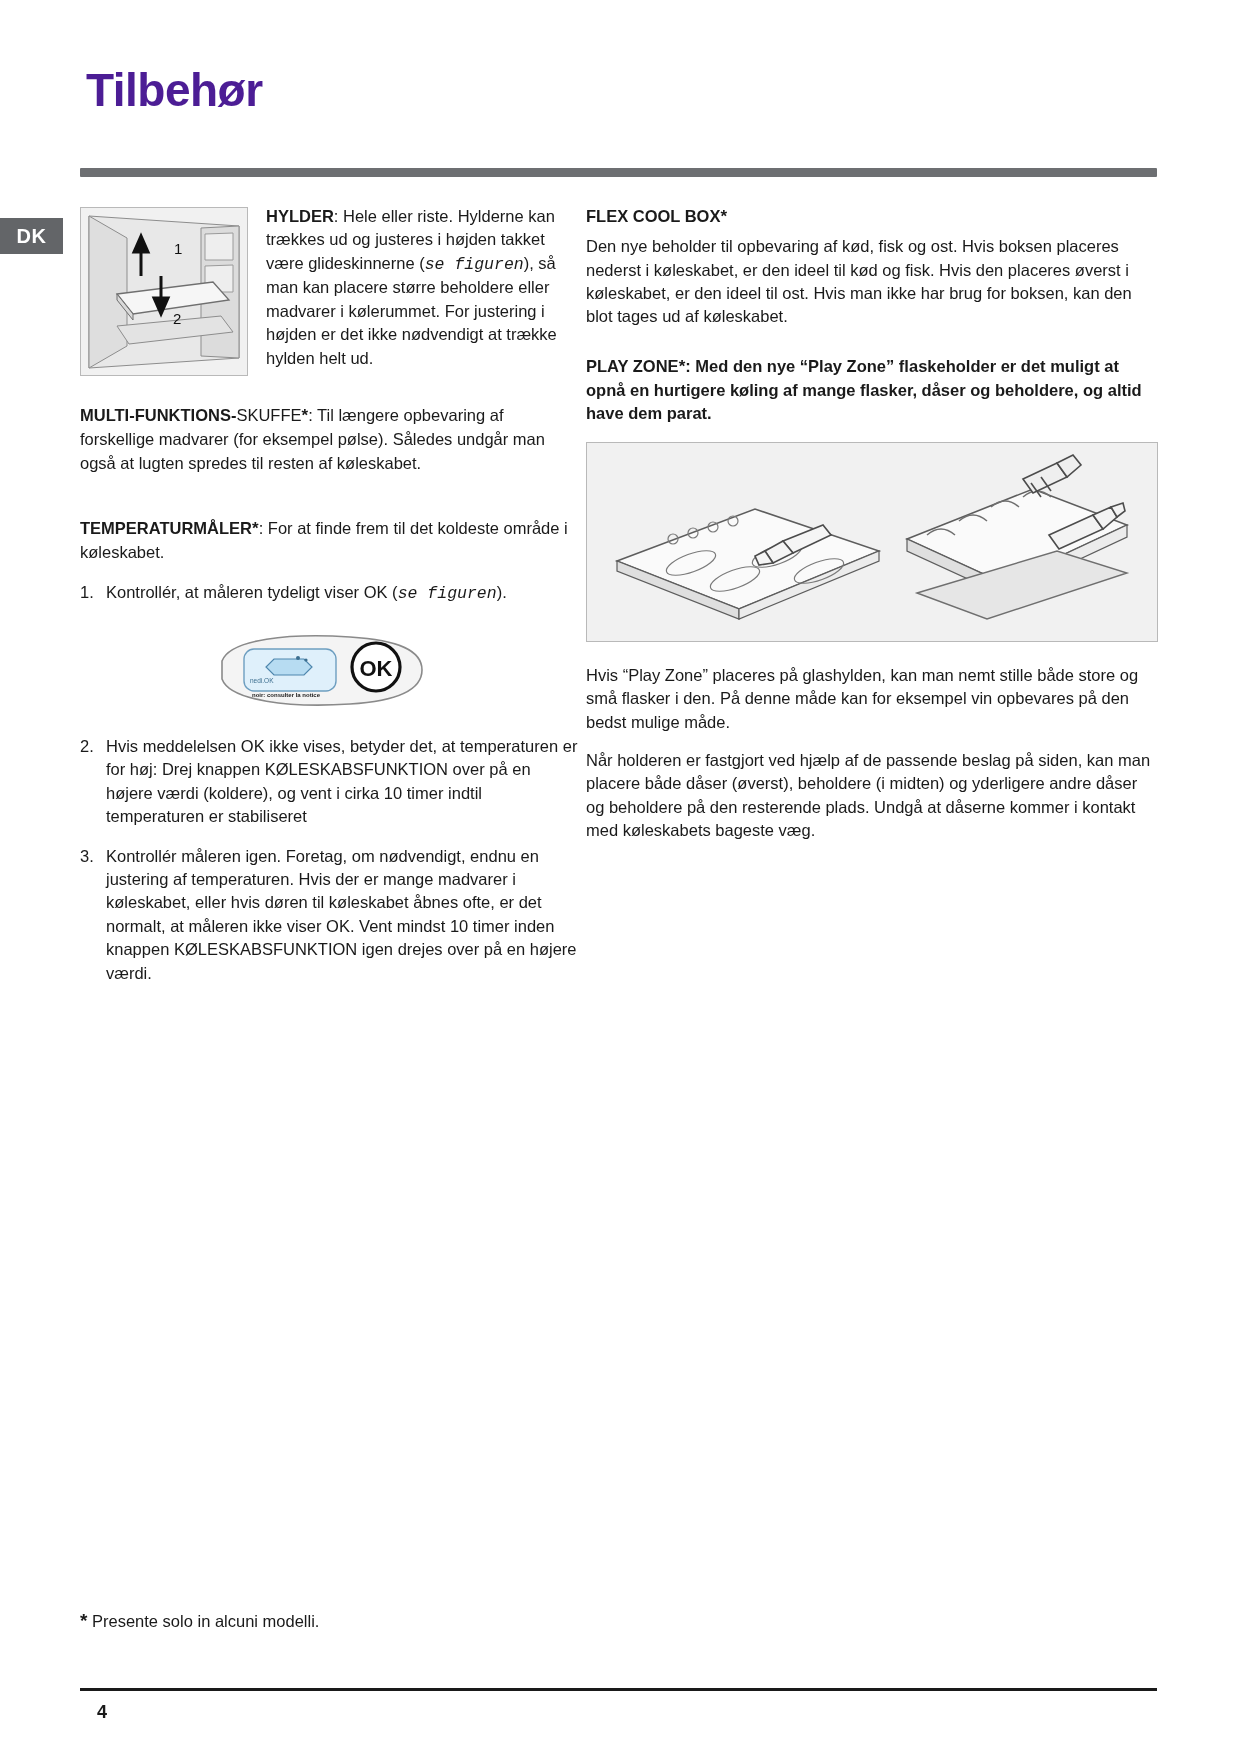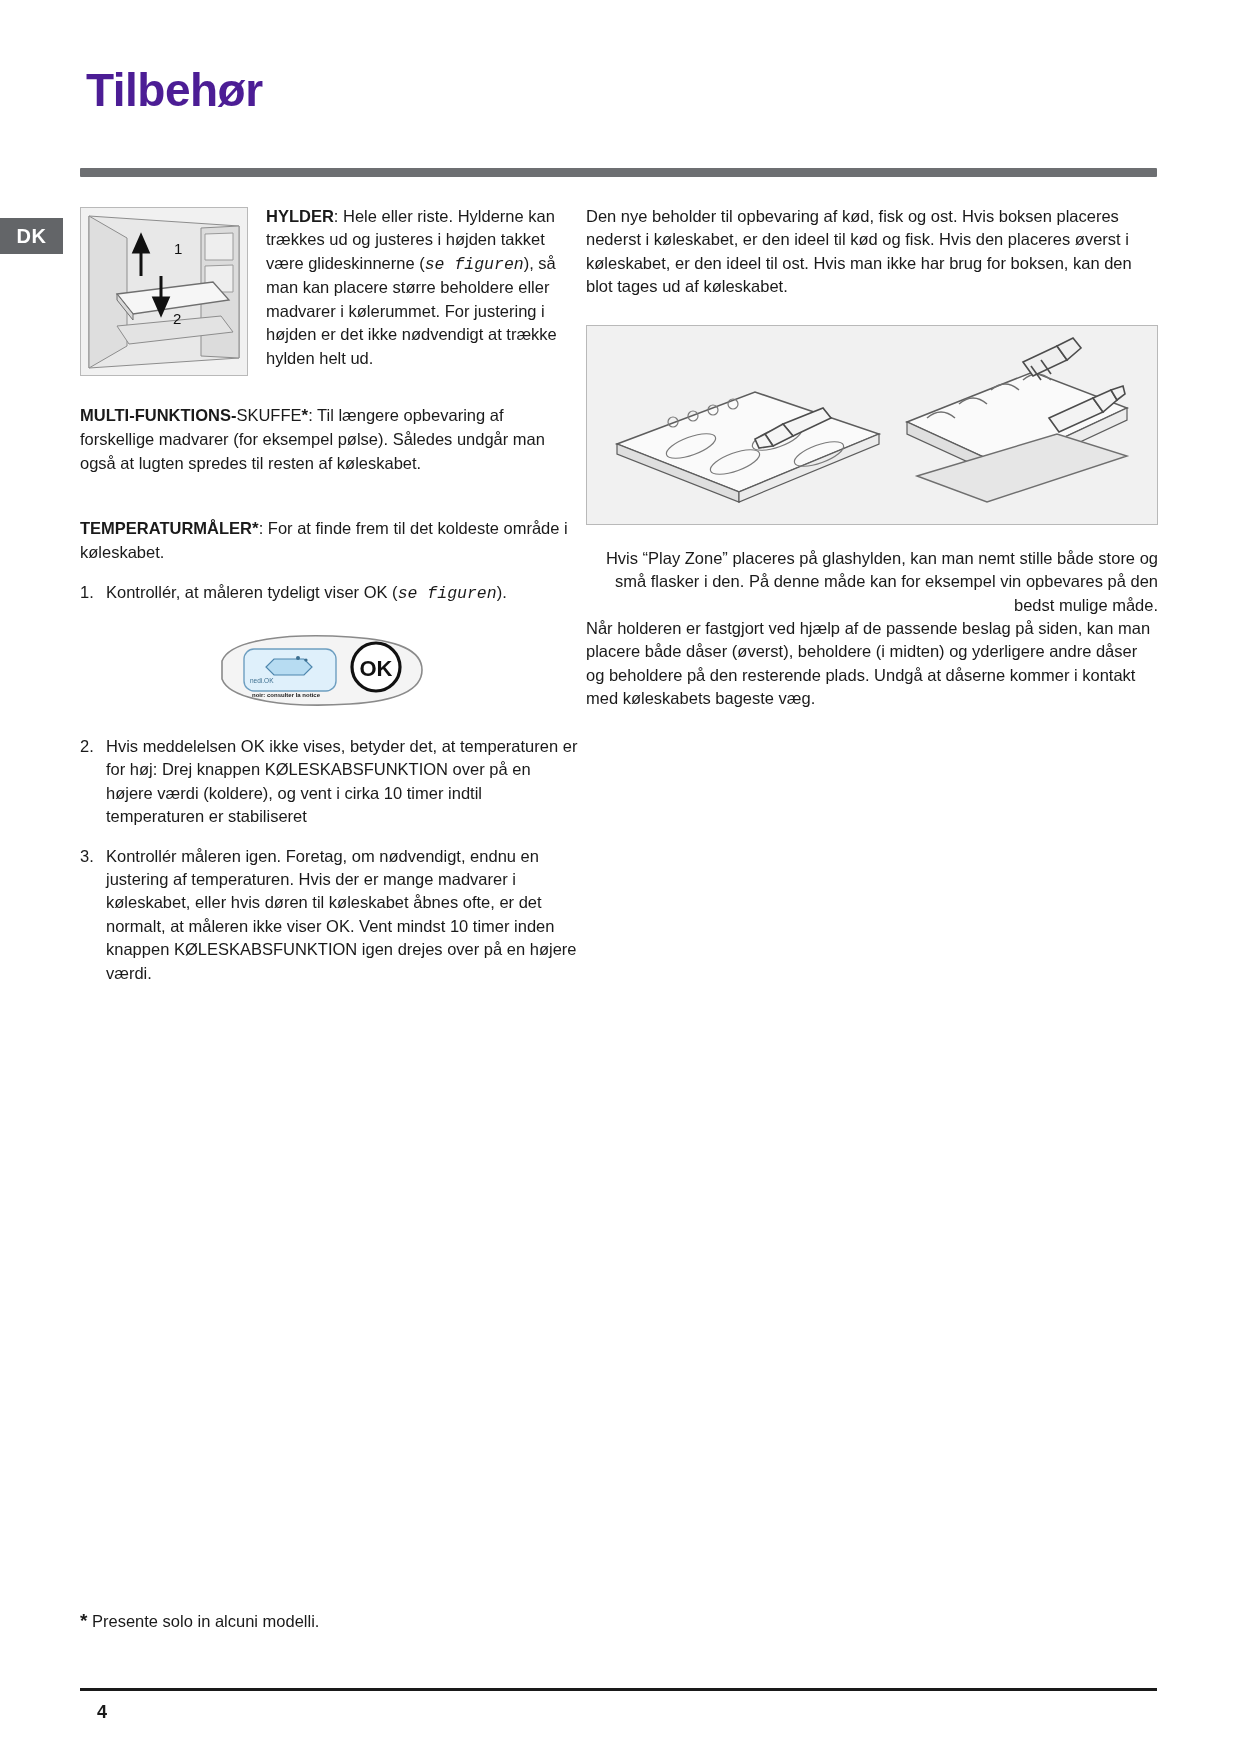--- a/index.html
+++ b/index.html
@@ -233,22 +233,28 @@
       </li>
       <li>
         <span class="num">3.</span><span>Kontrollér måleren igen. Foretag, om nødvendigt, endnu en justering af temperaturen. Hvis der er mange madvarer i køleskabet, eller hvis døren til køleskabet åbnes ofte, er det normalt, at måleren ikke viser OK. Vent mindst 10 timer inden knappen KØLESKABSFUNKTION igen drejes over på en højere værdi.</span>
       </li>
     </ol>
 
   </div>
 
   <div class="col-right">
 
+    <p style="margin-bottom:6px;">
+      <b>FLEX COOL BOX</b><span class="star">*</span>
+    </p>
     <p style="margin-bottom:26px;">Den nye beholder til opbevaring af kød, fisk og ost. Hvis boksen placeres nederst i køleskabet, er den ideel til kød og fisk. Hvis den placeres øverst i køleskabet, er den ideel til ost. Hvis man ikke har brug for boksen, kan den blot tages ud af køleskabet.</p>
 
+    <p>
+      <b>PLAY ZONE</b><span class="star">*</span><b>: Med den nye “Play Zone” flaskeholder er det muligt at opnå en hurtigere køling af mange flasker, dåser og beholdere, og altid have dem parat.</b>
+    </p>
 
     <div class="figure-playzone">
       <svg width="570" height="198" viewBox="0 0 570 198">
         <rect x="0" y="0" width="570" height="198" fill="#f1f1f1"></rect>
 
         <path d="M30 118 L168 66 L292 108 L152 166 Z" fill="#fafafa" stroke="#5d5d5d" stroke-width="1.6"></path>
         <path d="M30 118 L152 166 L152 176 L30 128 Z" fill="#dfdfdf" stroke="#5d5d5d" stroke-width="1.2"></path>
         <path d="M292 108 L152 166 L152 176 L292 118 Z" fill="#ececec" stroke="#5d5d5d" stroke-width="1.2"></path>
         <g fill="none" stroke="#7a7a7a" stroke-width="1.2">
           <ellipse cx="104" cy="120" rx="26" ry="9" transform="rotate(-20 104 120)"></ellipse>
@@ -287,21 +293,21 @@
         <g stroke="#4c4c4c" stroke-width="1.6" fill="#f3f3f3">
           <path d="M462 92 L506 72 L516 86 L472 106 Z"></path>
           <path d="M506 72 L524 64 L530 74 L516 86 Z"></path>
           <path d="M524 64 L536 60 L538 68 L530 74 Z"></path>
         </g>
 
         <path d="M330 150 L470 108 L540 130 L400 176 Z" fill="#e6e6e6" stroke="#6f6f6f" stroke-width="1.4"></path>
       </svg>
     </div>
 
-    <p style="margin-bottom:0;text-align:right;">Hvis “Play Zone” placeres på glashylden, kan man nemt stille både store og små flasker i den. På denne måde kan for eksempel vin opbevares på den bedst mulige måde.</p>
+    <p style="margin-bottom:15px;">Hvis “Play Zone” placeres på glashylden, kan man nemt stille både store og små flasker i den. På denne måde kan for eksempel vin opbevares på den bedst mulige måde.</p>
     <p style="margin-bottom:8px;">Når holderen er fastgjort ved hjælp af de passende beslag på siden, kan man placere både dåser (øverst), beholdere (i midten) og yderligere andre dåser og beholdere på den resterende plads. Undgå at dåserne kommer i kontakt med køleskabets bageste væg.</p>
 
   </div>
 
   <div class="footnote">
     <span class="star">*</span>
     <span>Presente solo in alcuni modelli.</span>
   </div>
 
   <div class="bottom-rule"></div>

